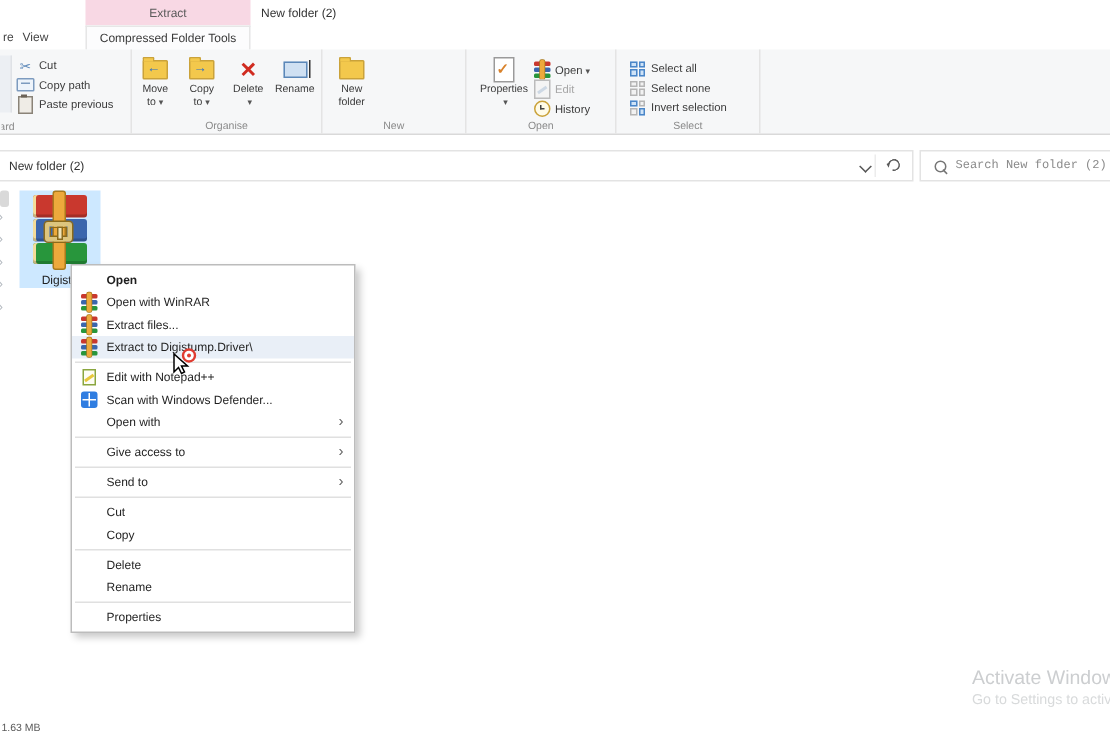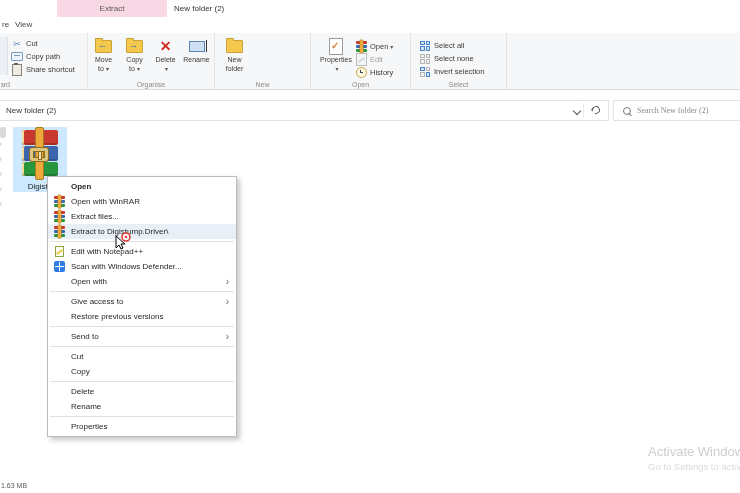--- a/index.html
+++ b/index.html
@@ -100,21 +100,21 @@
     border-bottom:1px solid #555;transform:rotate(45deg);}
   .addr-div{position:absolute;right:24px;top:2px;bottom:2px;width:1px;background:#ececec;}
   .refresh{position:absolute;right:8px;top:5px;width:8px;height:8px;border:1px solid #5a5a5a;
     border-radius:50%;border-left-color:transparent;transform:rotate(-30deg);box-sizing:border-box;}
   .refresh::after{content:"";position:absolute;left:-3px;top:-2px;border:2.5px solid transparent;
     border-right-color:#5a5a5a;transform:rotate(45deg);}
   .searchbox{position:absolute;left:613px;top:100px;width:130px;height:21px;border:1px solid #e3e3e3;
     box-sizing:border-box;background:#fff;display:flex;align-items:center;}
   .mag{width:6px;height:6px;border:1px solid #767676;border-radius:50%;position:relative;margin:0 6px 0 9px;flex-shrink:0;}
   .mag::after{content:"";position:absolute;width:4px;height:1px;background:#767676;transform:rotate(45deg);left:4px;top:6px;}
-  .searchbox input{border:none;outline:none;font-size:8px;font-family:Liberation Serif, serif;
+  .searchbox input{border:none;outline:none;font-size:8px;font-family:Liberation Mono, monospace;
     color:#555;width:100px;background:transparent;padding:0;}
   .searchbox input::placeholder{color:#8a8a8a;opacity:1;}
   
   .nav-chev{position:absolute;left:-1px;font-size:9px;color:#b6bcc2;line-height:1;}
   .nav-sliver{position:absolute;left:0;top:127px;width:6px;height:11px;background:#d9d9d9;border-radius:2px;}
   .file-item{position:absolute;left:13px;top:127px;width:54px;height:65px;background:#cde8ff;cursor:default;}
   .file-item .wr-big{margin:3px auto 0 auto;}
   .file-label{position:absolute;bottom:1px;left:0;right:0;text-align:center;font-size:8px;color:#222;}
   
   .cmenu{position:absolute;left:47px;top:176px;width:190px;background:#fff;border:1px solid #bcbcbc;
@@ -143,20 +143,21 @@
 <body>
 
 <div class="titlebar">
   <div class="ctx-header">Extract</div>
   <div class="win-title">New folder (2)</div>
 </div>
 
 <div class="tabrow">
   <div class="tab tab-share">re</div>
   <div class="tab tab-view">View</div>
+  <div class="tab tab-active">Compressed Folder Tools</div>
 </div>
 
 <div class="ribbon">
 
   <div class="rgroup g-clip">
     <div class="clip-sliver"></div>
     <div class="clip-rows">
       <div class="srow">
         <span class="ric glyph-cut">✂</span>
         <span>Cut</span>
@@ -164,21 +165,21 @@
       <div class="srow">
         <span class="ric">
             <span class="cpath"></span>
           </span>
         <span>Copy path</span>
       </div>
       <div class="srow">
         <span class="ric">
             <span class="paste"></span>
           </span>
-        <span>Share shortcut</span>
+        <span>Paste previous</span>
       </div>
     </div>
     <div class="clip-label-clip">Clipboard</div>
   </div>
 
   <div class="rgroup g-org">
     <div class="bigbtns">
       <div class="bigbtn">
         <span class="bicon">
             <span class="folder">
@@ -393,24 +394,20 @@
     <span class="mic"></span>
       <span>Open with</span>
     <span class="mia">›</span>
   </div>
   <div class="msep"></div>
   <div class="mi">
     <span class="mic"></span>
       <span>Give access to</span>
     <span class="mia">›</span>
   </div>
-  <div class="mi">
-    <span class="mic"></span>
-      <span>Restore previous versions</span>
-  </div>
   <div class="msep"></div>
   <div class="mi">
     <span class="mic"></span>
       <span>Send to</span>
     <span class="mia">›</span>
   </div>
   <div class="msep"></div>
   <div class="mi">
     <span class="mic"></span>
       <span>Cut</span>

